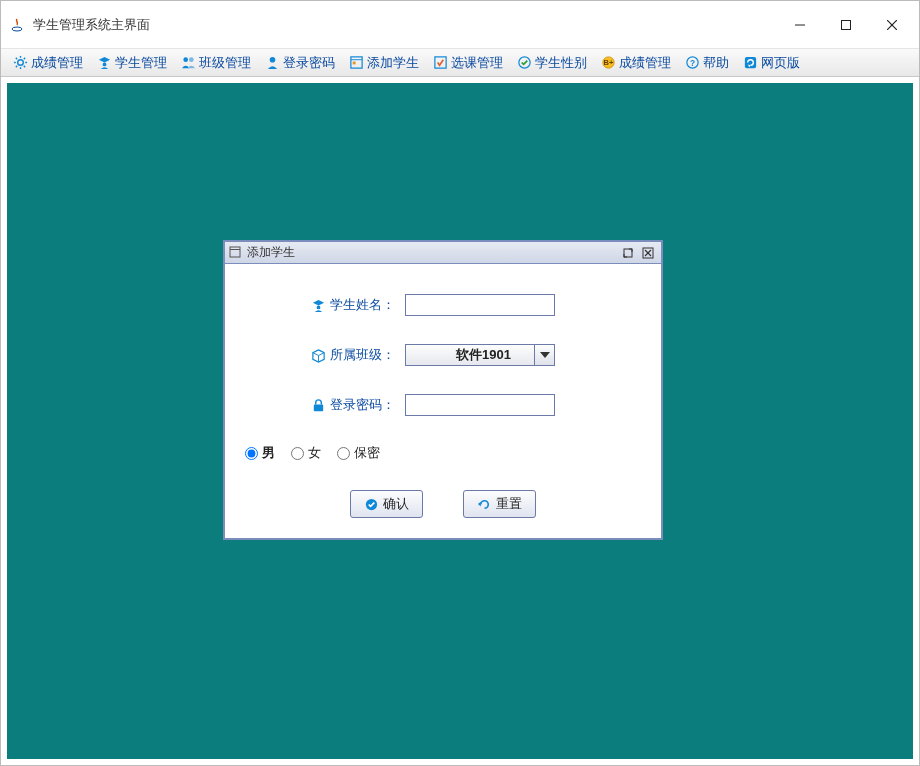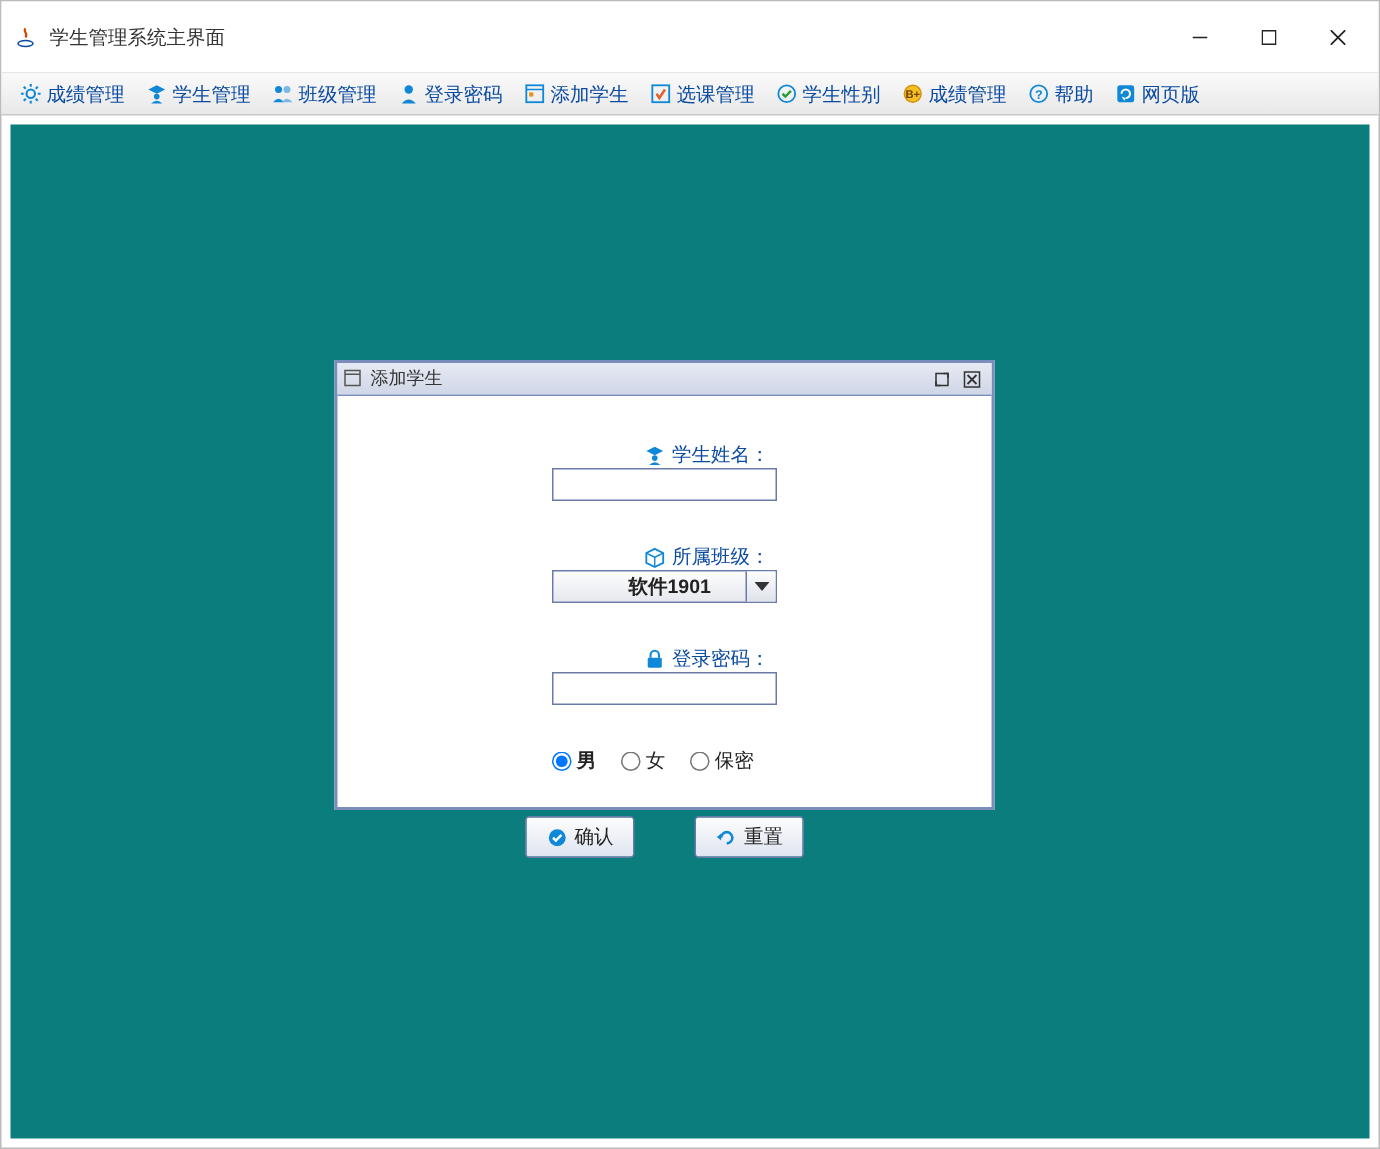--- a/index.html
+++ b/index.html
@@ -78,21 +78,20 @@
   width: 18px; height: 16px;
   display: flex; align-items: center; justify-content: center;
   cursor: pointer; margin-left: 2px;
 }
 .form-body {
   padding: 30px 20px 0 20px;
 }
 .form-row {
   display: flex; align-items: center;
   margin-bottom: 28px;
-  flex-direction: column;
 }
 .form-label {
   width: 160px; text-align: right;
   color: #0a4aa0; font-size: 13px;
   display: flex; align-items: center; justify-content: flex-end;
   padding-right: 10px;
 }
 .form-label .fl-icon { margin-right: 4px; display: inline-flex; }
 .text-input {
   width: 150px; height: 22px;

